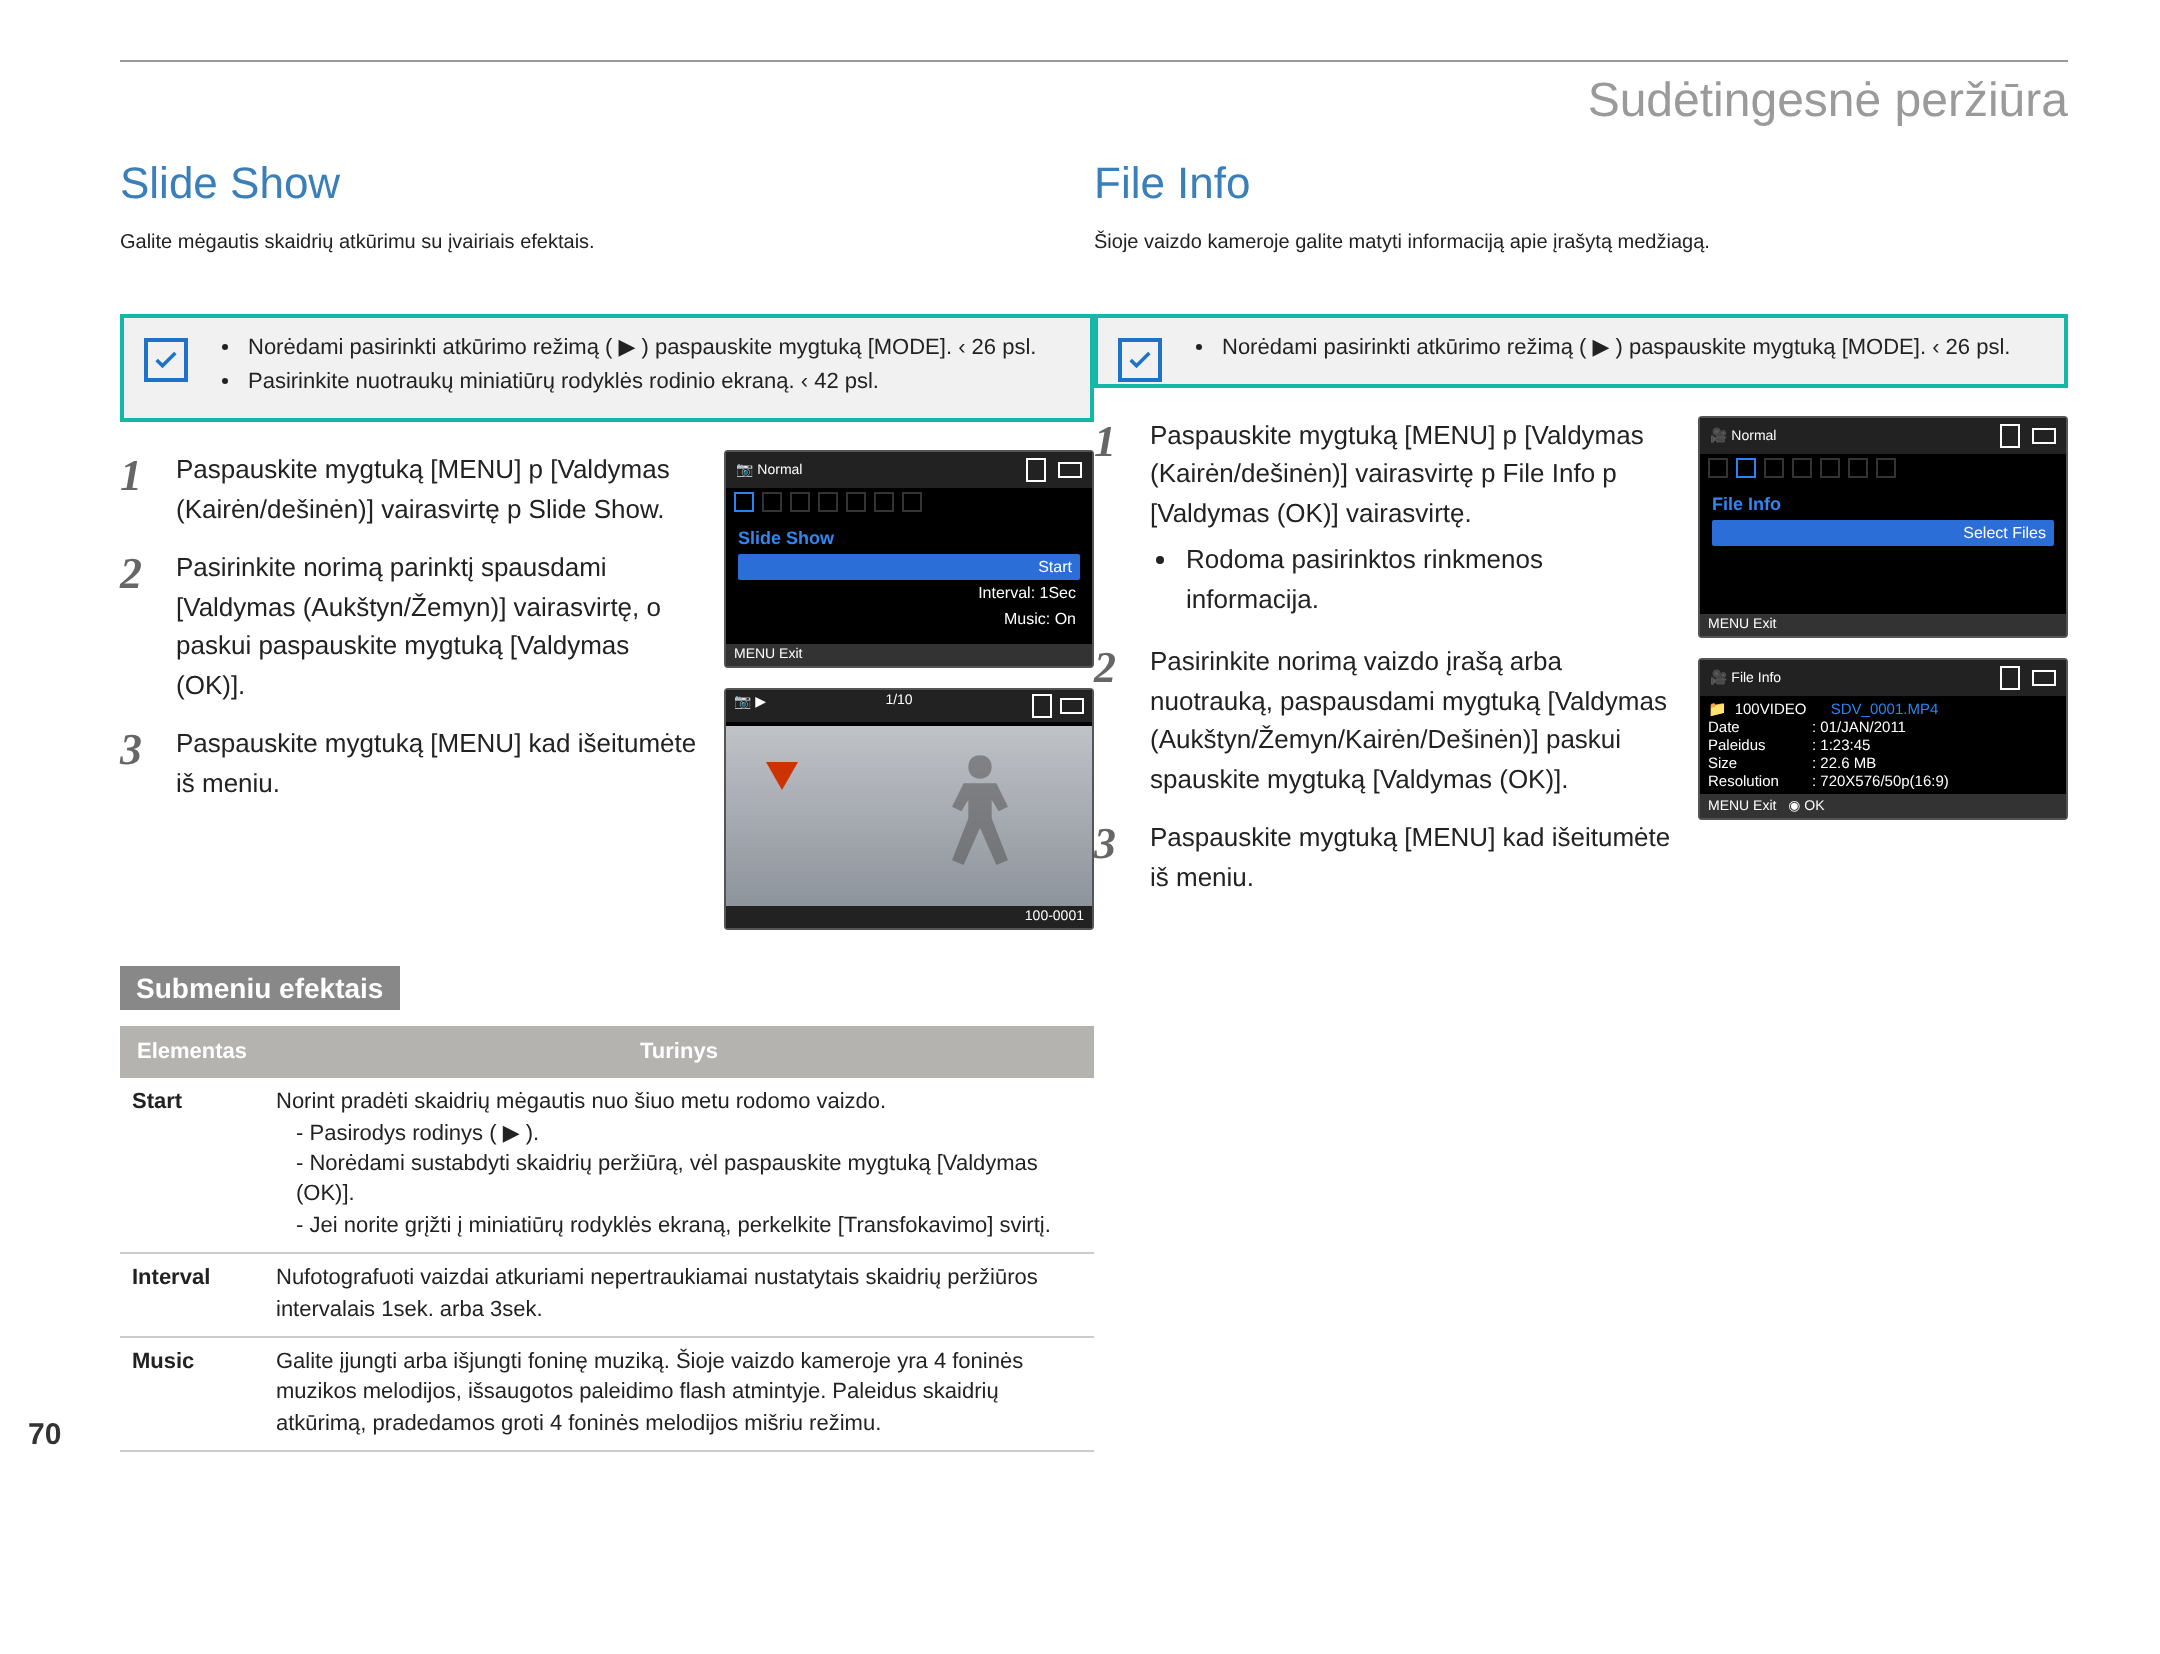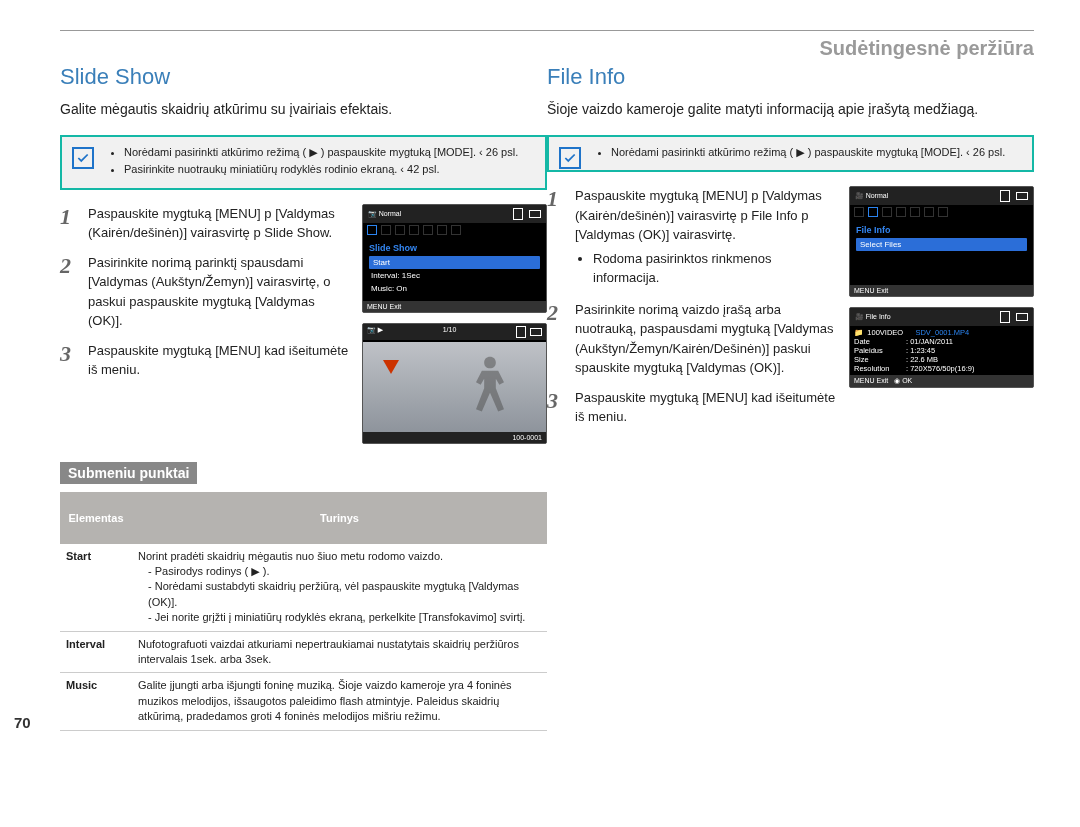--- a/index.html
+++ b/index.html
@@ -1,51 +1,51 @@
 <!DOCTYPE html>
 <html><head>
 <meta charset="utf-8">
 <style>
   * { box-sizing: border-box; margin: 0; padding: 0; }
   body { font-family: Arial, Helvetica, sans-serif; font-size: 12px; color: #222; width: 1080px; height: 827px; background: #fff; position: relative; }
   .page { padding: 30px 46px 20px 60px; position: relative; }
   .rule-top { border-top: 1px solid #999; margin-bottom: 6px; }
-  .super-title { text-align: right; font-size: 20px; font-weight: bold; color: #9a9a9a; margin-bottom: 0; }
+  .super-title { text-align: right; font-size: 24px; font-weight: normal; color: #9a9a9a; margin-bottom: 10px; }
   .columns { display: flex; }
   .col { flex: 1; min-width: 0; }
   h2.title { font-size: 22px; font-weight: normal; color: #3a7fb9; margin: 4px 0 10px; }
-  .intro { font-size: 14px; margin-bottom: 16px; line-height: 1.35; }
+  .intro { font-size: 10px; margin-bottom: 28px; line-height: 1.35; }
   .note-box { border: 2px solid #14b8a6; background: #f1f1f1; padding: 8px 10px 8px 48px; position: relative; font-size: 11px; line-height: 1.4; margin-bottom: 14px; }
   .note-box .check-icon { position: absolute; left: 10px; top: 10px; width: 22px; height: 22px; border: 2px solid #1e73c9; display: flex; align-items: center; justify-content: center; }
   .note-box .check-icon svg { width: 14px; height: 14px; }
   .note-box ul { padding-left: 14px; }
   .note-box li { margin-bottom: 2px; }
   .steps { font-size: 13px; line-height: 1.5; }
   .steps .row { display: flex; gap: 10px; align-items: flex-start; margin-bottom: 10px; }
   .steps .num { font-family: Georgia, serif; font-size: 22px; font-weight: bold; font-style: italic; color: #666; width: 18px; flex: 0 0 18px; line-height: 1; margin-top: 2px; }
   .steps .txt { flex: 1; }
   .steps ul { list-style: disc; padding-left: 18px; margin-top: 4px; }
   .steps ul li { margin-bottom: 2px; }
   .sub-items { list-style: none; padding-left: 14px; }
   .sub-items li::before { content: "- "; }
   .sub-title { background: #888; color: #fff; font-weight: bold; font-size: 14px; padding: 3px 8px; display: inline-block; margin: 8px 0 8px; }
   table.spec { width: 100%; border-collapse: collapse; font-size: 11px; }
-  table.spec th { background: #b5b3b0; color: #fff; font-weight: bold; padding: 20px 6px; text-align: center; }
+  table.spec th { background: #b5b3b0; color: #fff; font-weight: bold; padding: 7px 6px; text-align: center; }
   table.spec td { border-bottom: 1px solid #ccc; padding: 5px 6px; vertical-align: top; line-height: 1.4; }
   table.spec td:first-child { width: 72px; font-weight: bold; }
   table.spec ul { list-style: none; padding-left: 10px; }
   table.spec ul li::before { content: "- "; }
   .page-num { position: absolute; left: 14px; bottom: 20px; font-size: 15px; font-weight: bold; color: #333; }
   
   .screen { width: 185px; background: #000; border: 1px solid #555; border-radius: 2px; font-size: 8px; color: #fff; margin-bottom: 10px; }
   .screen-header { display:flex; justify-content:space-between; align-items:center; padding:3px 5px; background:#222; font-size:7px; }
   .screen-header .icons span { margin-left:2px; font-size:7px; }
   .screen-body { padding: 4px 6px 6px; }
   .screen .mtitle { color:#3385f0; font-weight:bold; font-size:9px; margin:2px 0 3px; }
-  .screen .mrow { display:flex; justify-content:flex-start; font-size:8px; padding:2px 2px; }
+  .screen .mrow { display:flex; justify-content:flex-end; font-size:8px; padding:2px 2px; }
   .screen .highlight { background:#2b6ed8; padding:2px 4px; border-radius:1px; }
   .screen .mbar { background:#333; padding:2px 4px; font-size:7px; }
   .screen .preview { height: 90px; background: linear-gradient(#bfc2c7, #8e949c); position: relative; margin-top:2px; }
   .screen .preview .marker { position:absolute; left:20px; top:18px; }
   .screen .preview .marker::before { content:""; display:block; width:0; height:0; border-left:8px solid transparent; border-right:8px solid transparent; border-top:14px solid #c30; }
   .screen .preview .figure { position:absolute; right:32px; top:10px; width:48px; height:70px; }
   .screen .preview .figure svg { width:48px; height:70px; opacity:.55; }
   .screen .preview-top { display:flex; justify-content:space-between; padding:2px 4px; font-size:7px; background:#222; color:#fff; }
   .screen .preview-bottom { text-align:right; padding:2px 4px; font-size:7px; background:#222; }
   .screen.info .det { font-size:7.5px; padding:2px 4px; }
@@ -147,21 +147,21 @@
             <div class="num">2</div>
             <div class="txt">Pasirinkite norimą parinktį spausdami [Valdymas (Aukštyn/Žemyn)] vairasvirtę, o paskui paspauskite mygtuką [Valdymas (OK)].</div>
           </div>
           <div class="row">
             <div class="num">3</div>
             <div class="txt">Paspauskite mygtuką [MENU] kad išeitumėte iš meniu.</div>
           </div>
         </div>
       </div>
 
-      <div class="sub-title">Submeniu punktai</div>
+      <div class="sub-title">Submeniu efektais</div>
       <table class="spec">
         <tbody>
             <tr>
           <th>Elementas</th>
           <th>Turinys</th>
         </tr>
         <tr>
           <td>Start</td>
           <td>
             <span>Norint pradėti skaidrių mėgautis nuo šiuo metu rodomo vaizdo.</span>

